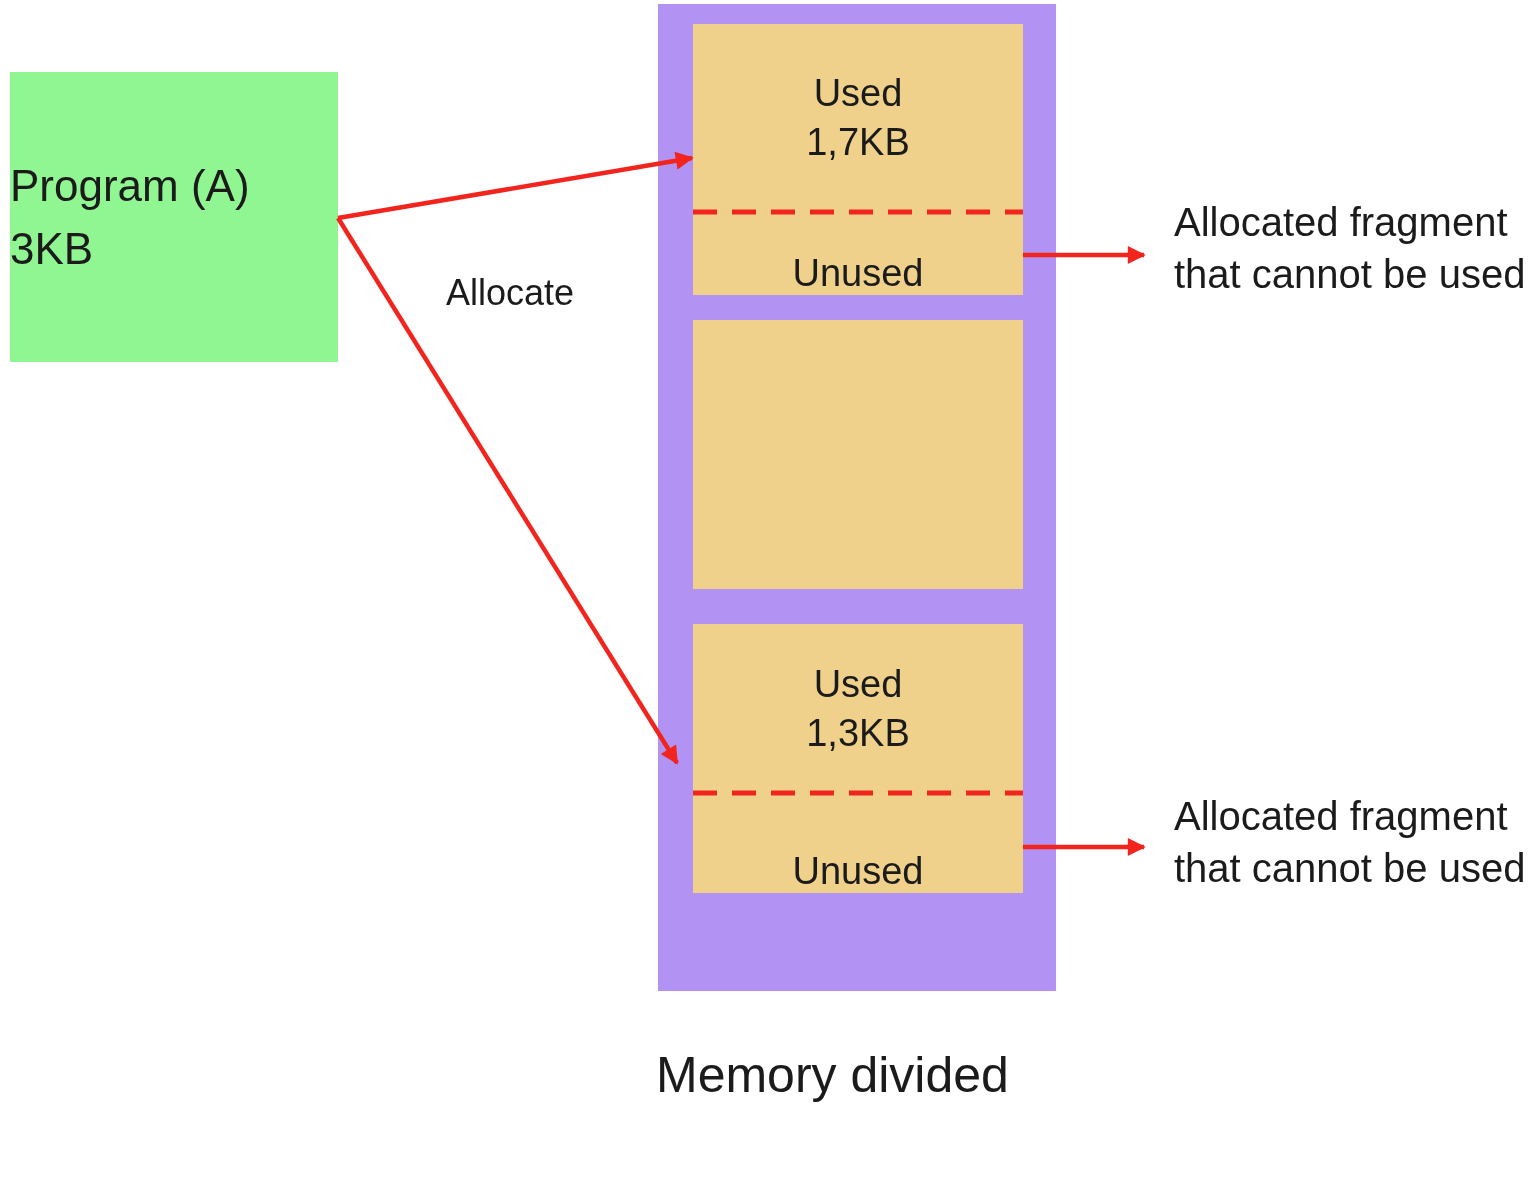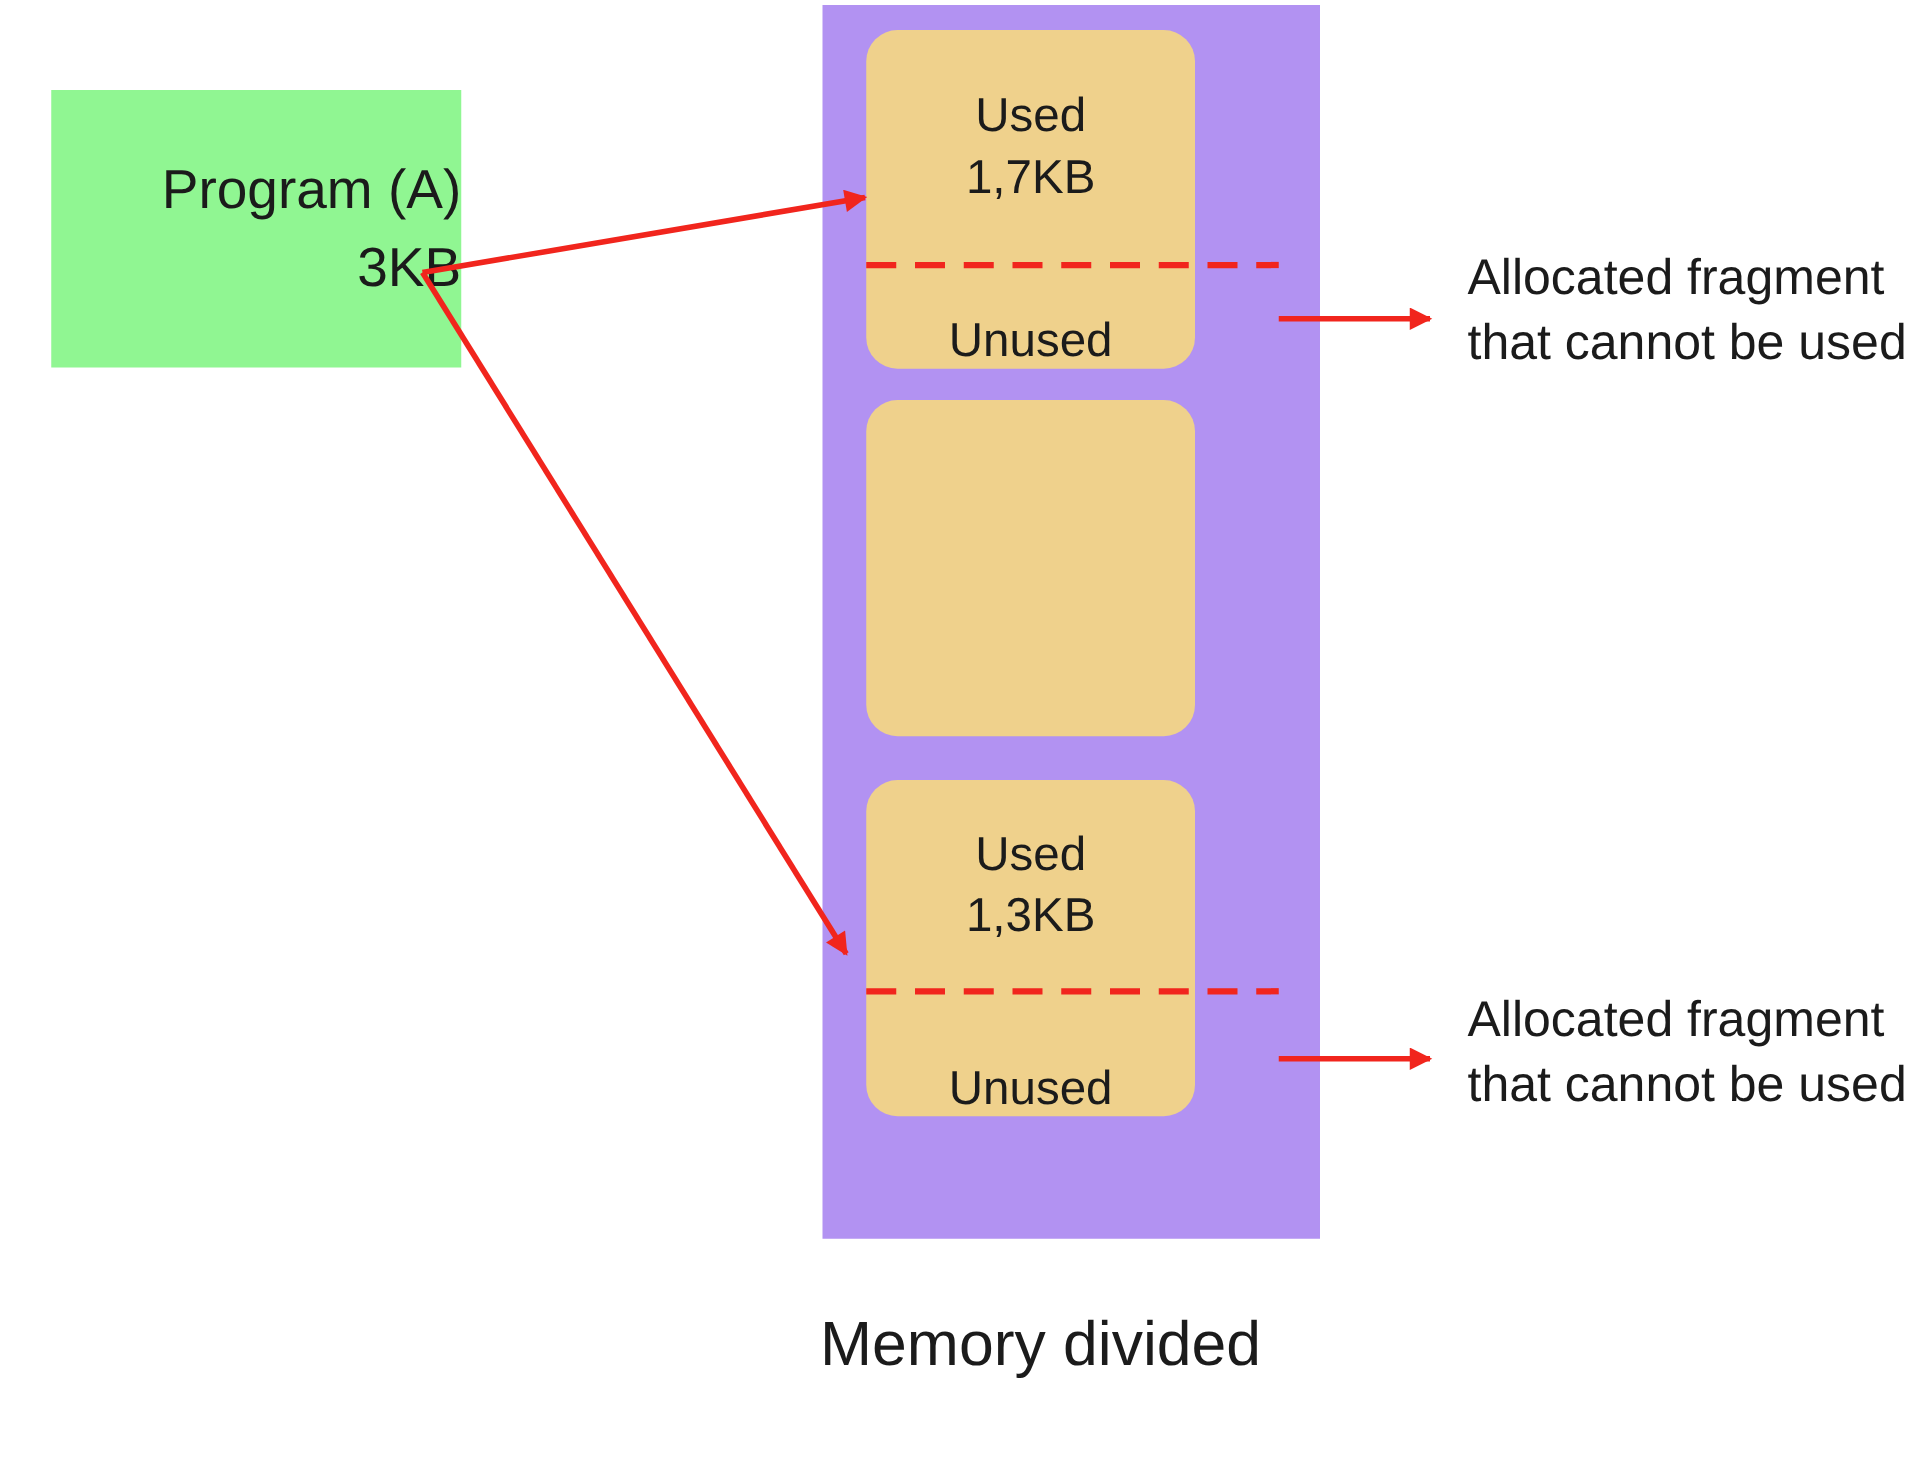--- a/index.html
+++ b/index.html
@@ -38,46 +38,44 @@
   .dash-line {
     stroke: var(--red, #f1251d);
     stroke-width: 5;
     stroke-dasharray: 24 15;
   }
   .arrowhead-path { fill: var(--red, #f1251d); }
 
   .program-box {
     position: absolute;
     left: 10px; top: 72px;
-    width: 328px; height: 222px;
+    width: 328px; height: 290px;
     background: var(--green, #90f692);
     display: flex;
     flex-direction: column;
-    align-items: flex-end;
+    align-items: flex-start;
     justify-content: center;
     font-size: 44px;
     line-height: 63px;
     z-index: 1;
-    margin-left: 31px;
   }
 
   .memory-column {
     position: absolute;
     left: 658px; top: 4px;
     width: 398px; height: 987px;
     background: var(--purple, #b292f2);
     z-index: 1;
   }
 
   .frame {
     position: absolute;
     left: 35px;
-    width: 263px;
+    width: 330px;
     background: var(--tan, #efd18c);
-    border-radius: 25px;
   }
   .frame-1 { top: 20px; height: 271px; }
   .frame-2 { top: 316px; height: 269px; }
   .frame-3 { top: 620px; height: 269px; }
 
   .used-region {
     display: flex;
     flex-direction: column;
     align-items: center;
     justify-content: center;
@@ -128,20 +126,21 @@
 </head>
 <body>
 
 <div class="canvas">
 
   <div class="program-box">
     <div>Program (A)</div>
     <div>3KB</div>
   </div>
 
+  <div class="allocate-label">Allocate</div>
 
   <div class="memory-column">
     <div class="frame frame-1">
       <div class="used-region">
         <div>Used</div>
         <div>1,7KB</div>
       </div>
       <div class="unused-region">
         <div>Unused</div>
       </div>

